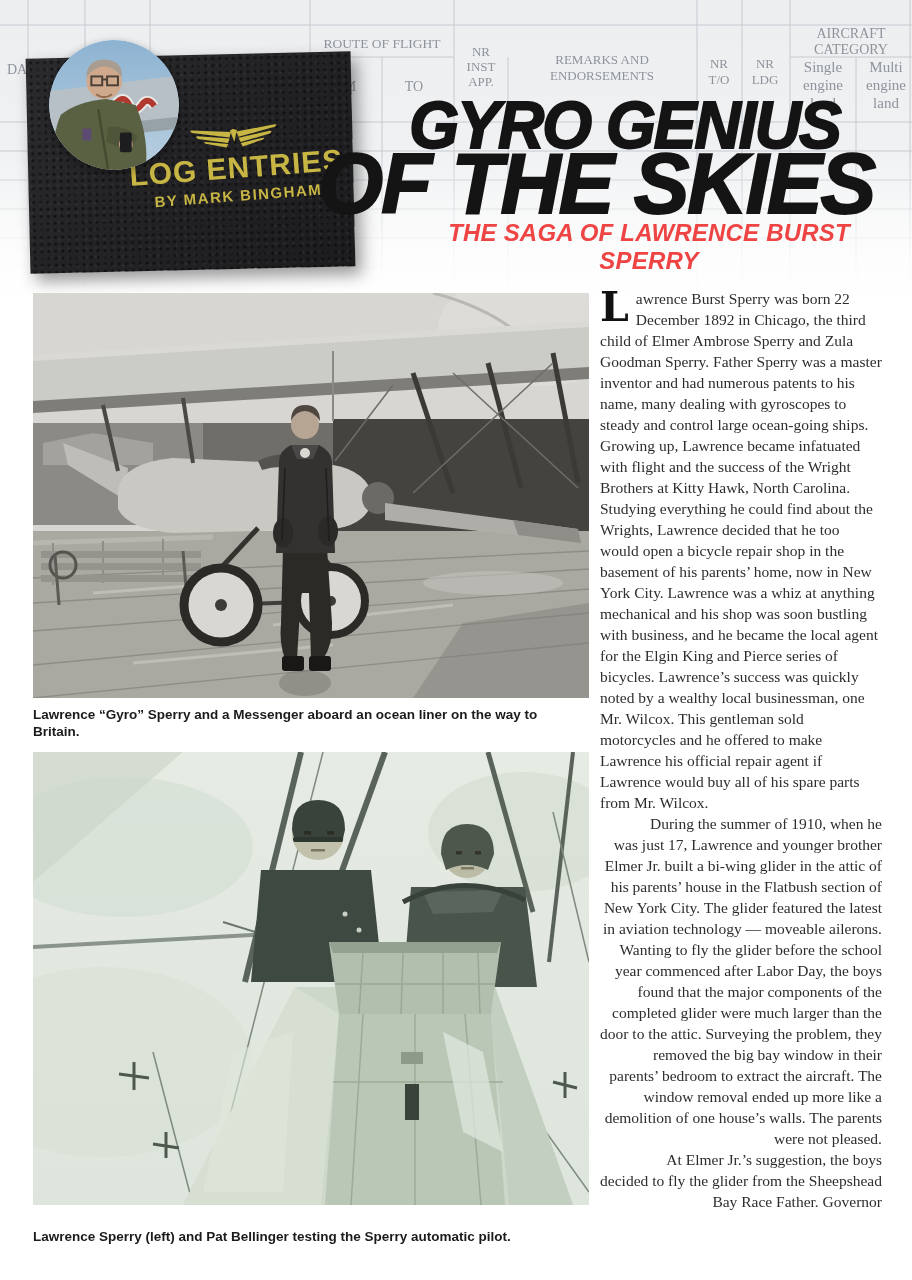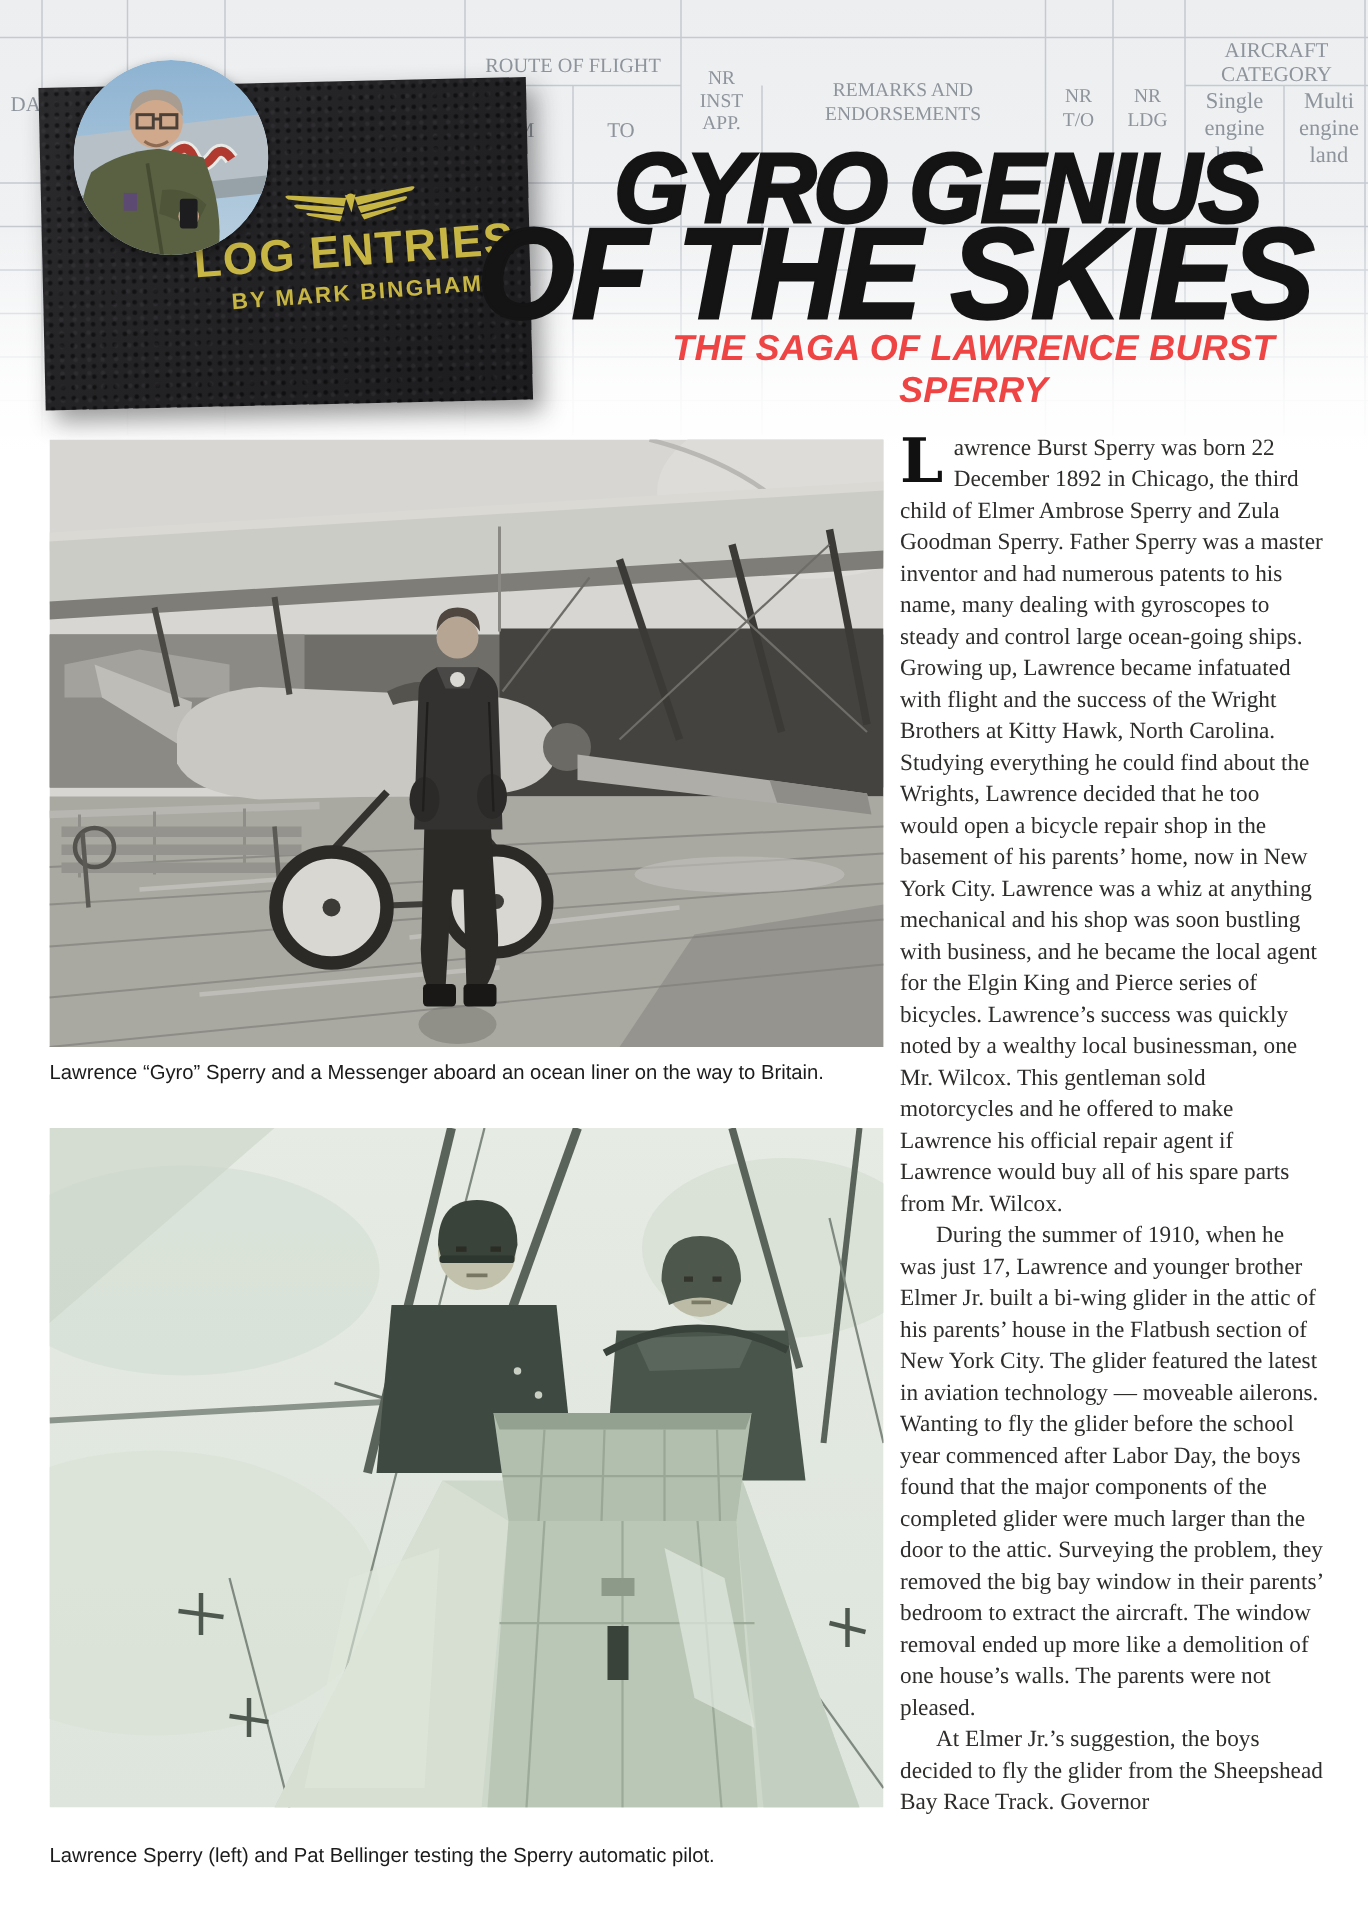--- a/index.html
+++ b/index.html
@@ -32,29 +32,29 @@
               letter-spacing:-2px;-webkit-text-stroke:2px #141414;white-space:nowrap;
               transform:scaleX(.97);transform-origin:right center;}
   .title-1{top:92px;right:72px;font-size:66px;line-height:66px;}
   .title-2{top:140px;right:38px;font-size:86px;line-height:86px;}
   .subtitle{position:absolute;top:219px;left:444px;width:410px;text-align:center;
             font-style:italic;font-weight:bold;font-size:24px;letter-spacing:.2px;color:#ef4444;}
   
   .photo{position:absolute;left:33px;width:556px;display:block;}
   .photo1{top:293px;height:405px;}
   .photo2{top:752px;height:453px;}
-  .caption{position:absolute;left:33px;width:552px;font-weight:normal;font-size:13.5px;
+  .caption{position:absolute;left:33px;width:552px;font-weight:bold;font-size:13.5px;
            line-height:17px;color:#1b1b1b;}
   .caption1{top:706px;}
   .caption2{top:1228px;}
   
   .article{position:absolute;left:600px;top:288px;width:282px;
            font-family:"Liberation Serif",serif;font-size:15.5px;line-height:21px;color:#2e2d2b;}
   .article p{margin:0;}
-  .article p.indent{text-indent:24px;}
+  .article p.indent{text-indent:24px;text-align:right;}
   .dropcap{float:left;font-family:"DejaVu Serif",serif;font-weight:bold;font-size:41px;
            line-height:34px;padding:2px 7px 0 0;color:#111;}
   
   .footer{position:absolute;left:33px;top:1240px;font-size:15px;font-weight:bold;color:#1d1d1d;margin-top:40px;}
   .footer .mag{letter-spacing:1.3px;font-size:16px;}
 </style>
 </head>
 <body>
 
 <div class="page">
@@ -346,21 +346,21 @@
       <path d="M86,322 l30,4 M101,310 l0,28"></path>
       <path d="M120,392 l26,4 M133,380 l0,26"></path>
       <path d="M520,330 l24,6 M532,320 l0,26"></path>
     </g>
   </svg>
   <div class="caption caption2">Lawrence Sperry (left) and Pat Bellinger testing the Sperry automatic pilot.</div>
 
   <div class="article">
     <p><span class="dropcap">L</span><span>awrence Burst Sperry was born 22 December 1892 in Chicago, the third child of Elmer Ambrose Sperry and Zula Goodman Sperry. Father Sperry was a master inventor and had numerous patents to his name, many dealing with gyroscopes to steady and control large ocean-going ships. Growing up, Lawrence became infatuated with flight and the success of the Wright Brothers at Kitty Hawk, North Carolina. Studying everything he could find about the Wrights, Lawrence decided that he too would open a bicycle repair shop in the basement of his parents’ home, now in New York City. Lawrence was a whiz at anything mechanical and his shop was soon bustling with business, and he became the local agent for the Elgin King and Pierce series of bicycles. Lawrence’s success was quickly noted by a wealthy local businessman, one Mr. Wilcox. This gentleman sold motorcycles and he offered to make Lawrence his official repair agent if Lawrence would buy all of his spare parts from Mr. Wilcox.</span></p>
     <p class="indent">During the summer of 1910, when he was just 17, Lawrence and younger brother Elmer Jr. built a bi-wing glider in the attic of his parents’ house in the Flatbush section of New York City. The glider featured the latest in aviation technology — moveable ailerons. Wanting to fly the glider before the school year commenced after Labor Day, the boys found that the major components of the completed glider were much larger than the door to the attic. Surveying the problem, they removed the big bay window in their parents’ bedroom to extract the aircraft. The window removal ended up more like a demolition of one house’s walls. The parents were not pleased.</p>
-    <p class="indent">At Elmer Jr.’s suggestion, the boys decided to fly the glider from the Sheepshead Bay Race Track. Governor</p>
+    <p class="indent">At Elmer Jr.’s suggestion, the boys decided to fly the glider from the Sheepshead Bay Race Father. Governor</p>
   </div>
 
   <div class="footer">
     <span>20</span>
     <span class="mag">AIR CLASSICS</span><span>/June 2024</span>
   </div>
 
 </div>
 
 </body></html>

